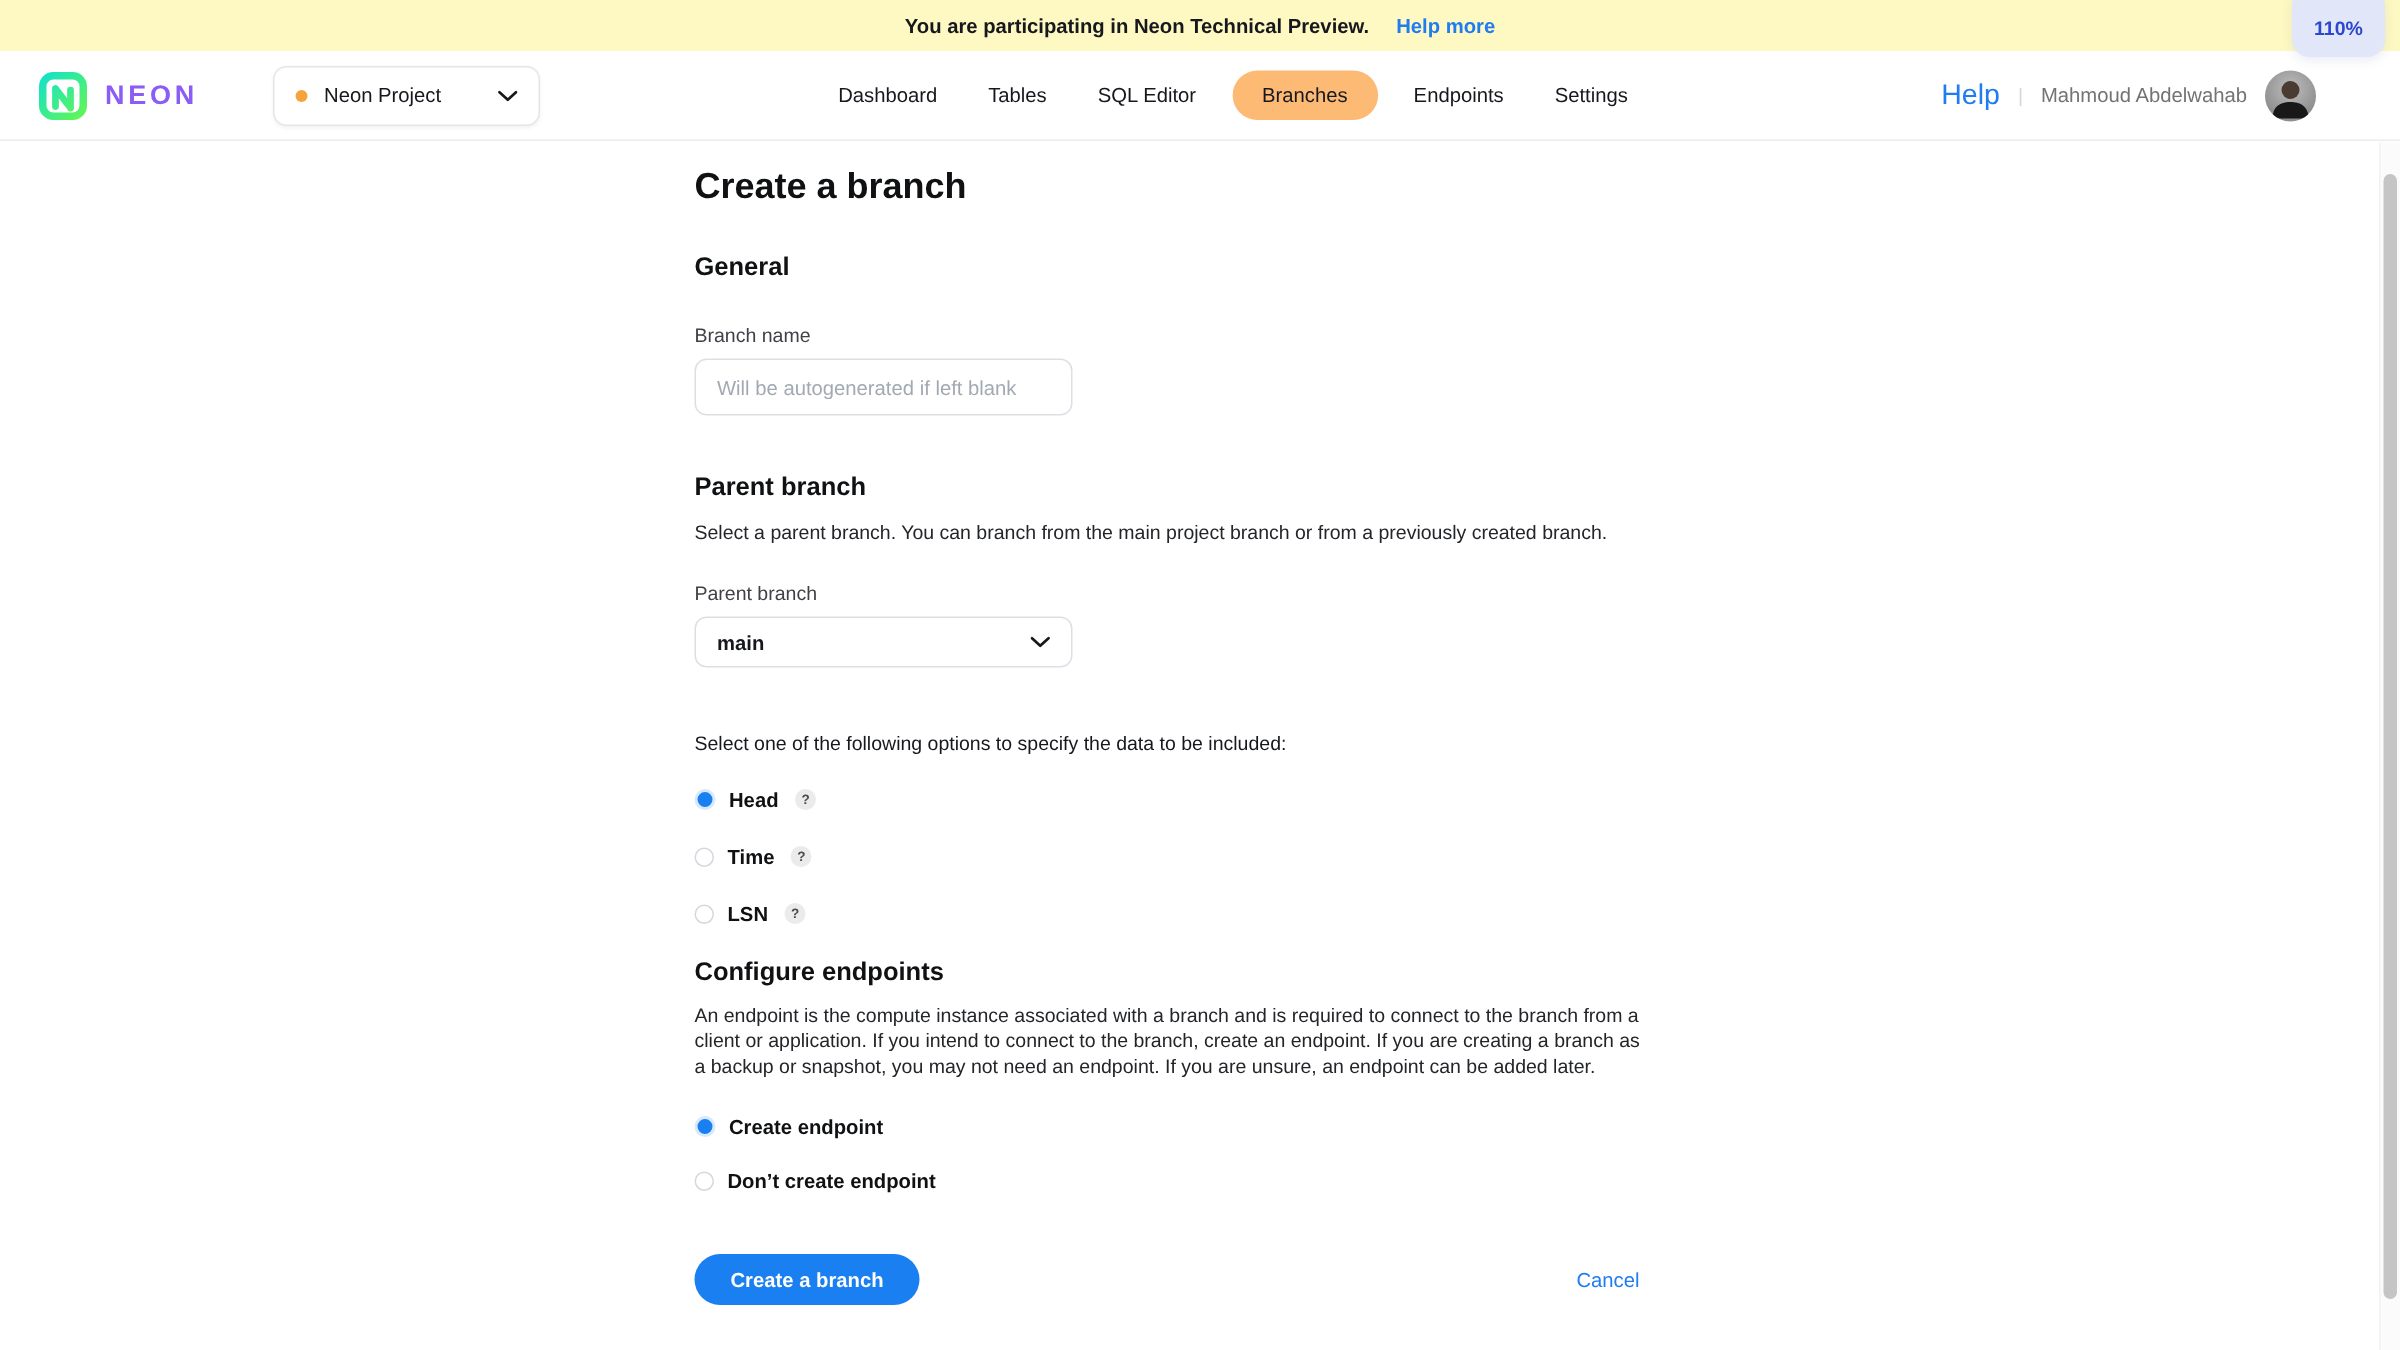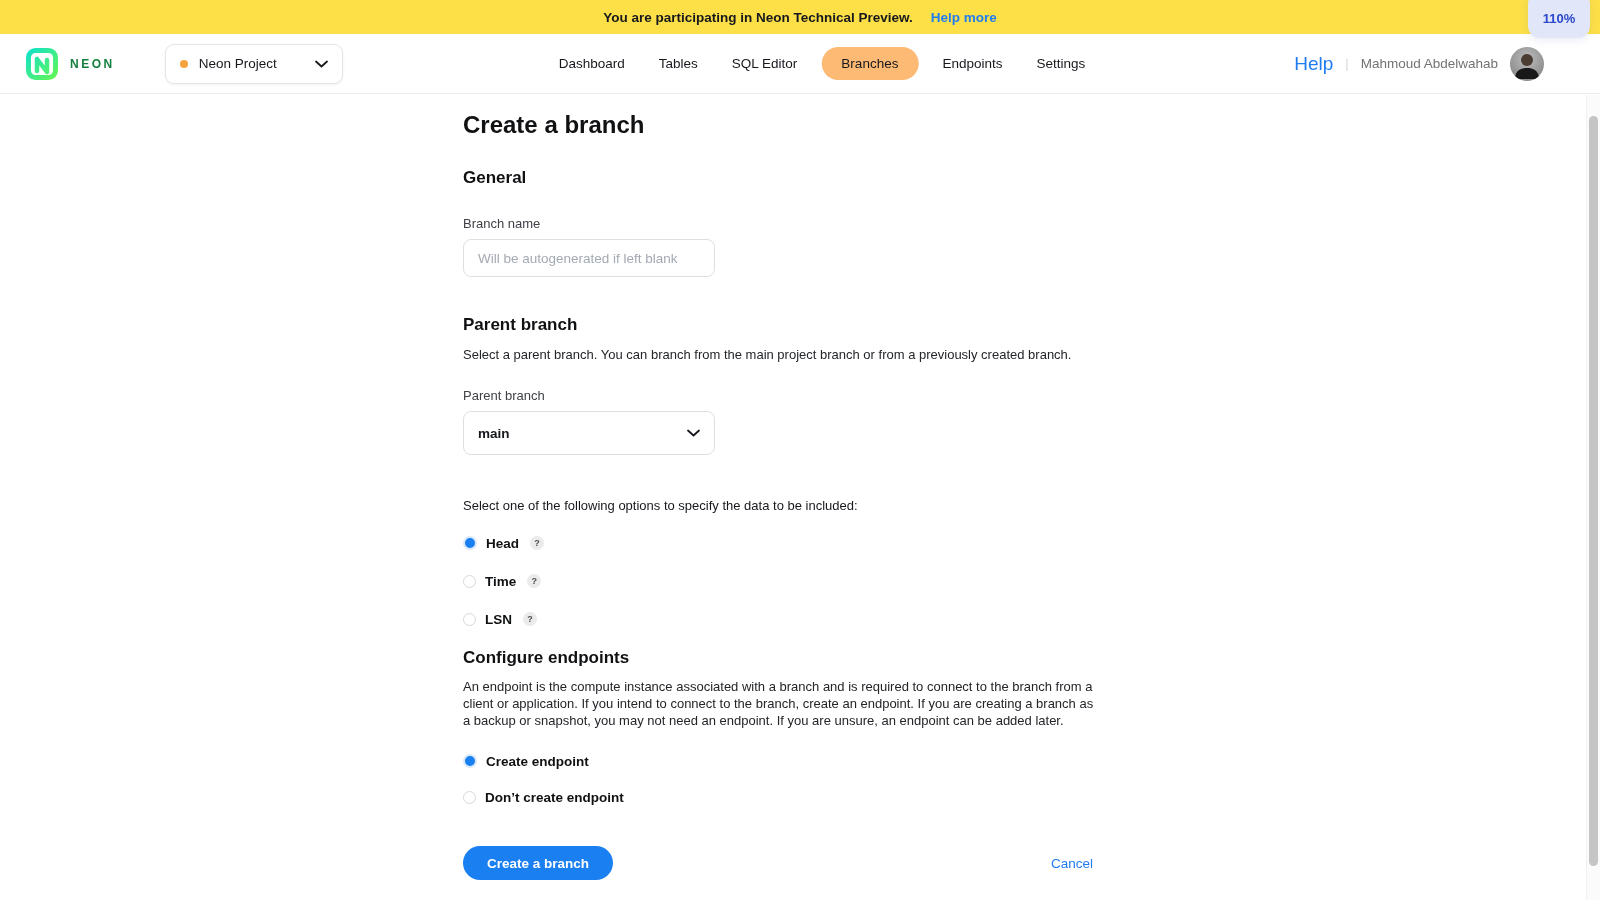--- a/index.html
+++ b/index.html
@@ -7,21 +7,21 @@
   body {
     font-family: "Liberation Sans", sans-serif;
     background: #ffffff;
     color: #141414;
     position: relative;
   }
 
   
   .banner {
     height: 34px;
-    background: #fde047;
+    background: #fef9c3;
     display: flex;
     align-items: center;
     justify-content: center;
     gap: 18px;
     font-size: 13.5px;
   }
   .banner-message { font-weight: 600; color: #16181d; }
   .banner-link { font-weight: 600; color: #1f7cf1; cursor: pointer; }
 
   
@@ -50,24 +50,24 @@
     background: #ffffff;
     border-bottom: 1px solid #ececec;
     display: flex;
     align-items: center;
     padding: 0 56px 0 24px;
     position: relative;
     z-index: 5;
   }
   .brand { display: flex; align-items: center; gap: 10px; }
   .brand-name {
-    font-size: 12px;
+    font-size: 18px;
     font-weight: 800;
     letter-spacing: 2.5px;
-    color: #15803d;
+    color: #8b5cf6;
   }
   .project-selector {
     margin-left: 50px;
     width: 178px;
     height: 40px;
     background: #fff;
     border: 1px solid #e6e6e6;
     border-radius: 9px;
     box-shadow: 0 1px 3px rgba(0,0,0,0.06);
     display: flex;
@@ -164,21 +164,21 @@
     font-size: 13px;
     line-height: 17px;
     color: #232529;
     width: 635px;
   }
   .field-label.parent { margin-top: 25px; }
 
   .select-box {
     margin-top: 8px;
     width: 252px;
-    height: 44px;
+    height: 34px;
     border: 1px solid #dcdfe4;
     border-radius: 8px;
     padding: 0 14px;
     display: flex;
     align-items: center;
     justify-content: space-between;
     cursor: pointer;
     background: #fff;
   }
   .select-value { font-size: 13.5px; font-weight: 600; color: #16181d; }

